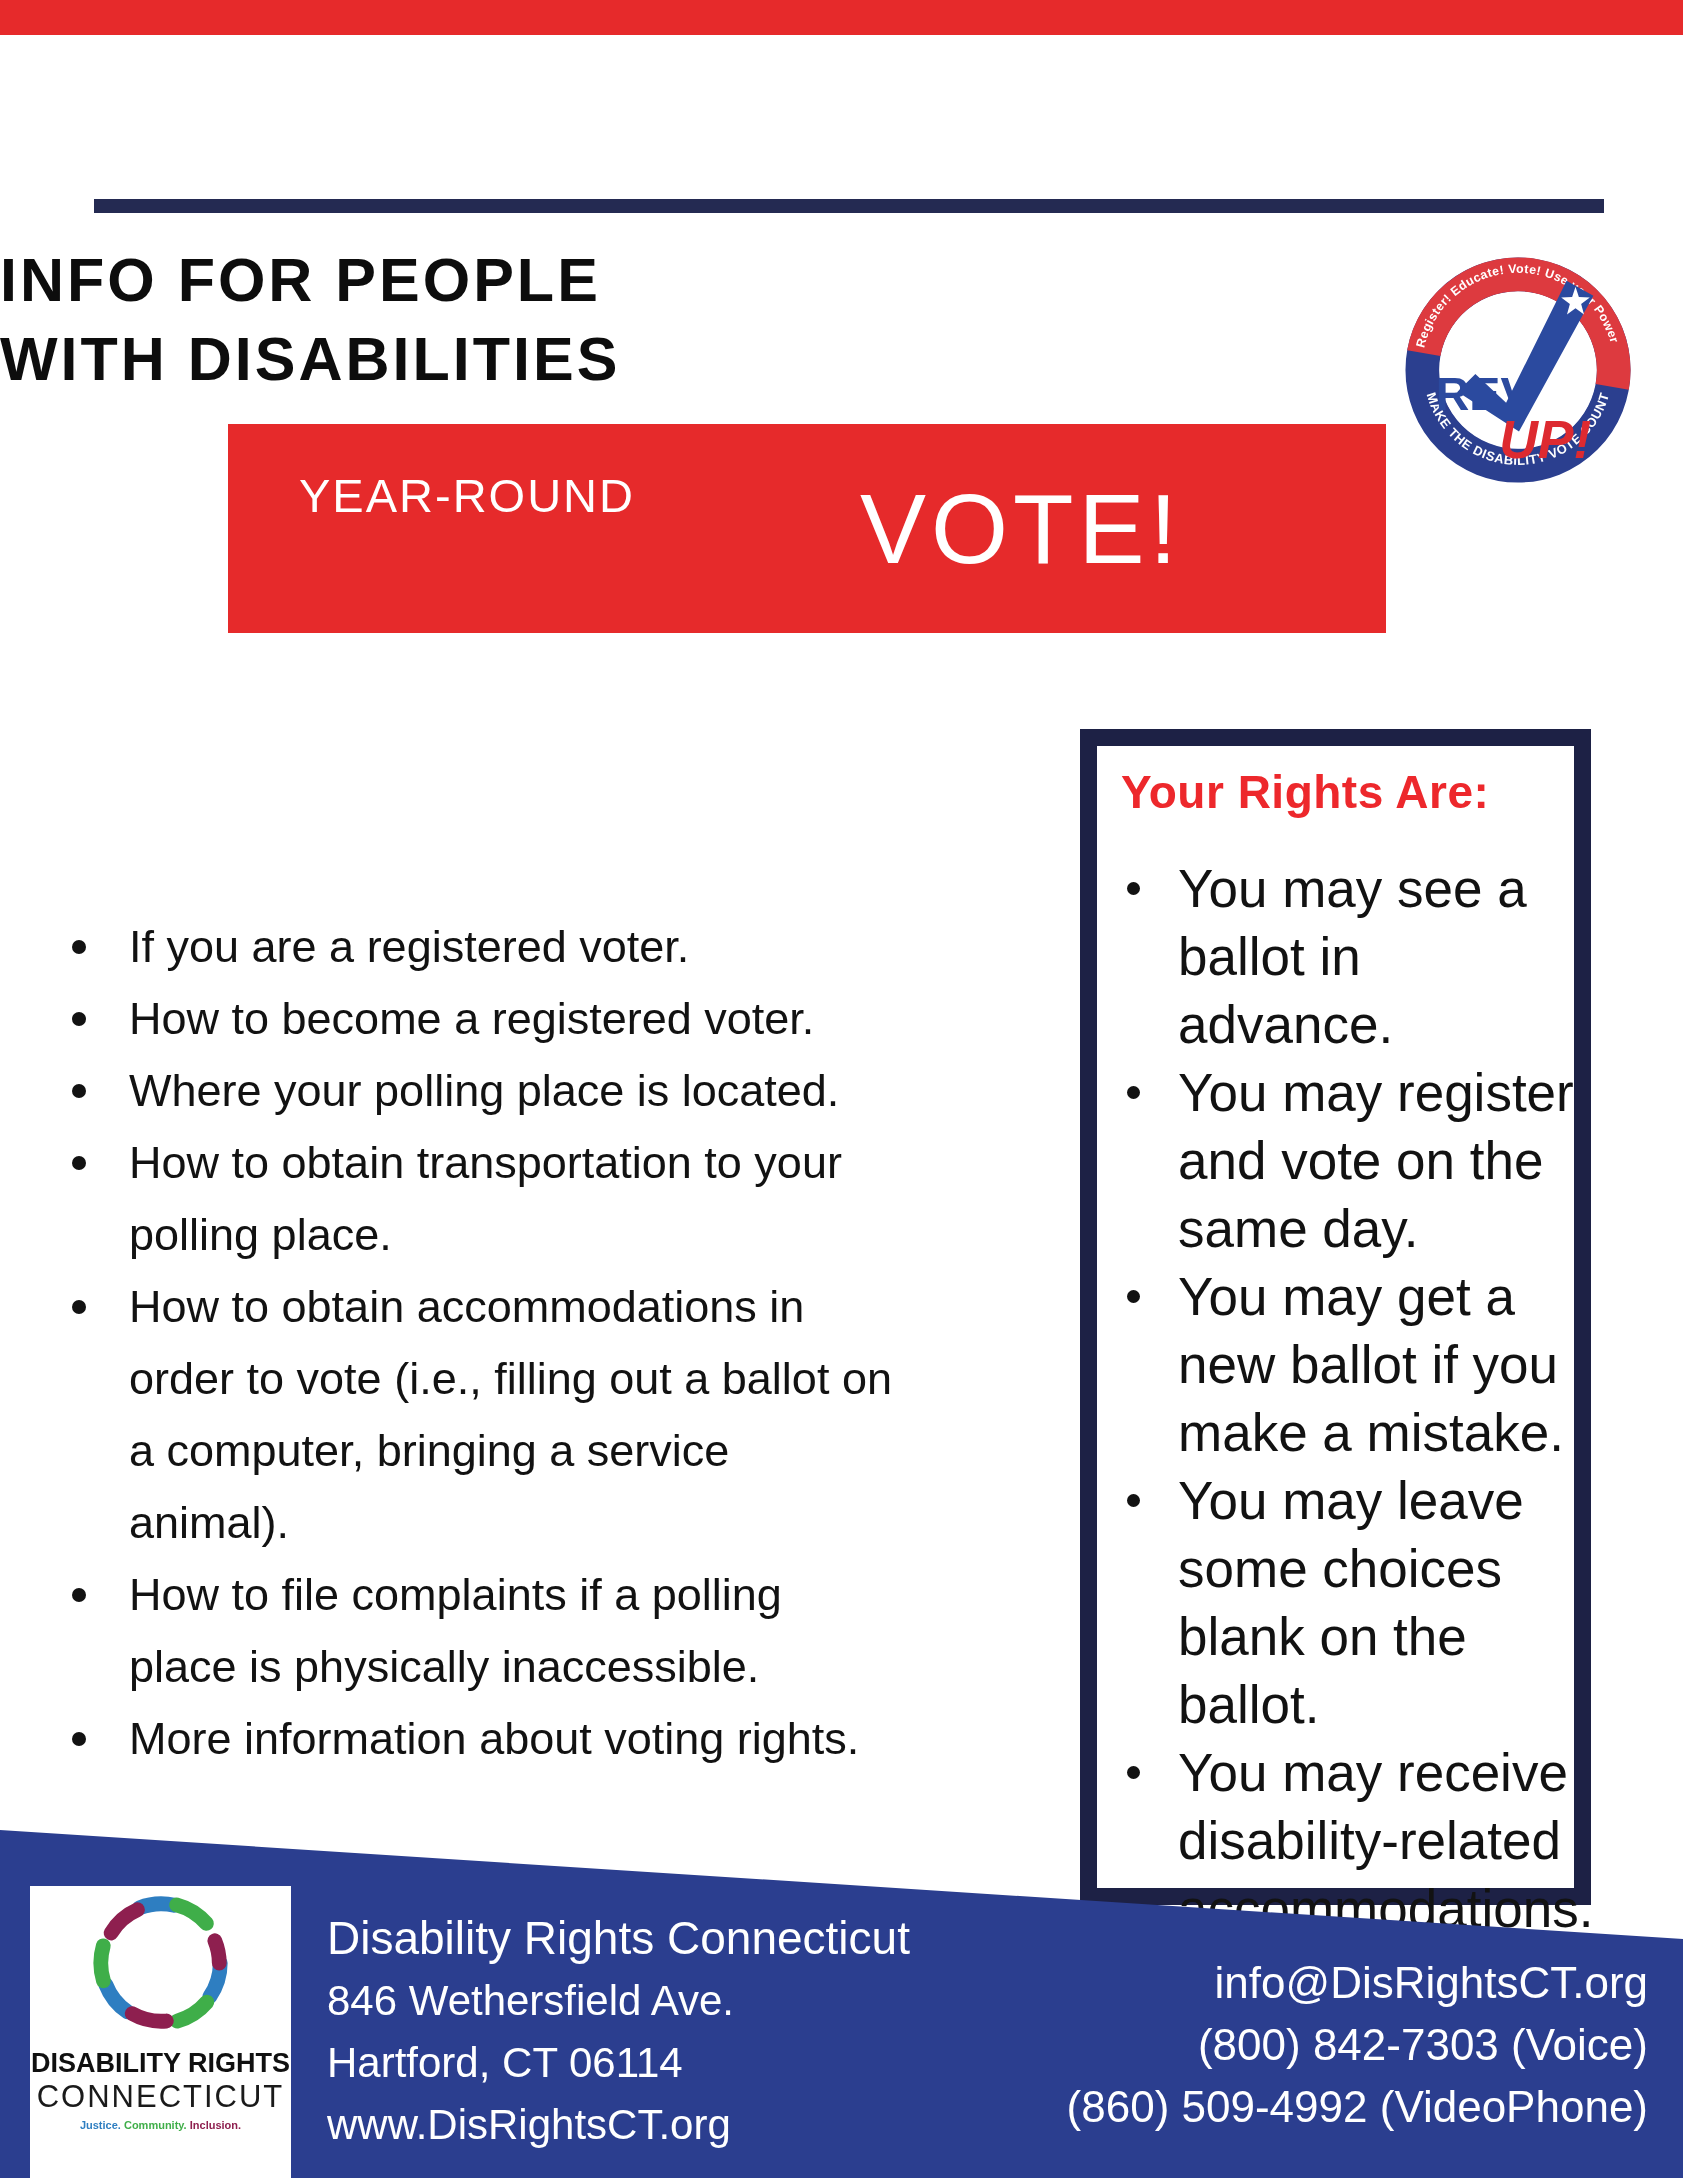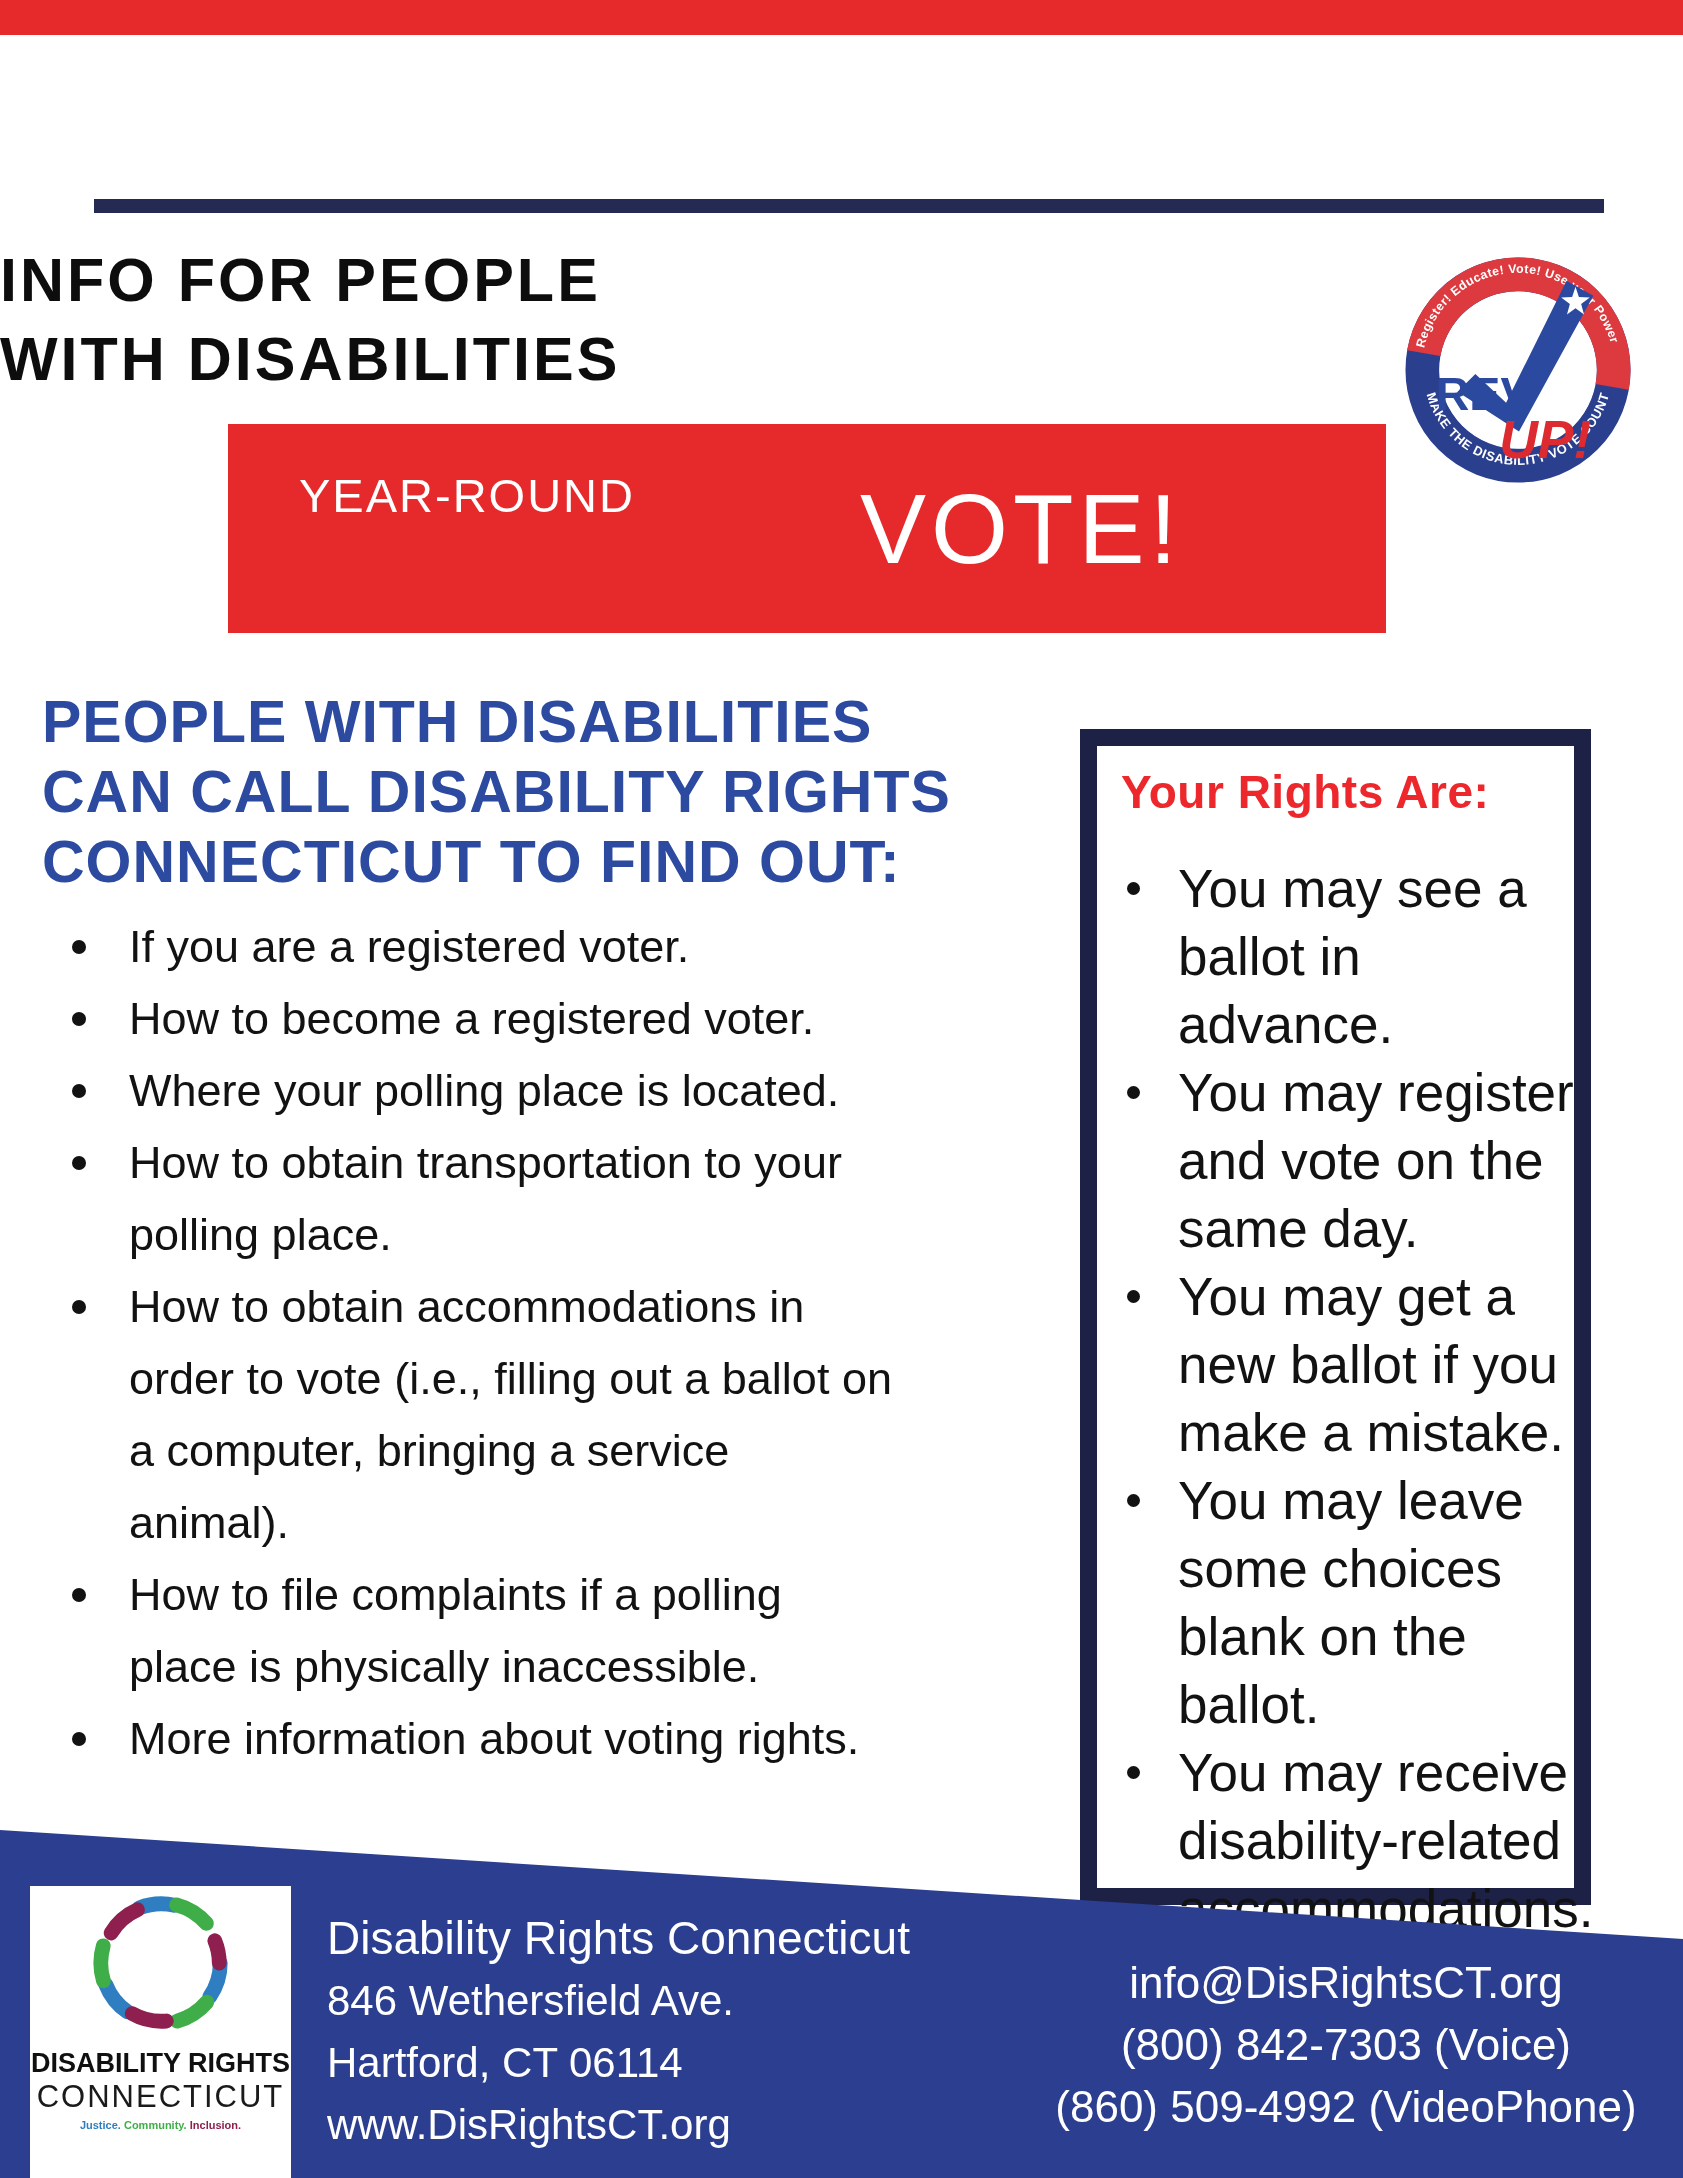--- a/index.html
+++ b/index.html
@@ -32,21 +32,21 @@
   .rights-title{margin:20px 0 0 24px;font-size:46px;line-height:53px;font-weight:bold;color:#ed282c;letter-spacing:0.5px;}
   .rights-list{margin:36px 0 0 18px;padding:0;list-style:none;}
   .rights-list li{position:relative;padding-left:63px;font-size:53px;line-height:68px;color:#121212;white-space:pre-line;}
   .rights-list li::before{content:"";position:absolute;left:12px;top:27px;width:13px;height:13px;border-radius:50%;background:#121212;}
   
   .footer{position:absolute;left:0;top:1802px;width:1683px;height:376px;background:#2b3e8f;
     clip-path:polygon(0 28px,1683px 137px,1683px 376px,0 376px);}
   .footer-left{position:absolute;left:327px;top:1907px;color:#fff;}
   .footer-org{font-size:46px;line-height:63px;}
   .footer-addr{font-size:42px;line-height:62px;}
-  .footer-right{position:absolute;left:1044px;top:1952px;width:604px;text-align:center;color:#fff;font-size:44px;line-height:62px;}
+  .footer-right{position:absolute;left:1044px;top:1952px;width:604px;text-align:right;color:#fff;font-size:44px;line-height:62px;}
   .logo-box{position:absolute;left:30px;top:1886px;width:261px;height:313px;background:#fff;text-align:center;}
   .drc1{margin-top:2px;font-size:27px;font-weight:bold;color:#101010;letter-spacing:0;}
   .drc2{font-size:31px;color:#1a1a1a;letter-spacing:2px;}
   .drc3{margin-top:4px;font-size:11px;font-weight:bold;}
   .tag-justice{color:#2e7ec1;} .tag-community{color:#3fae49;} .tag-inclusion{color:#8e1f4f;}
 </style>
 </head>
 <body>
 
 <div class="page">
@@ -81,23 +81,20 @@
     <text x="98" y="206" font-family="Liberation Sans, sans-serif" font-size="54" font-weight="bold" font-style="italic" fill="#dd2a30">UP!</text>
   </svg>
 
   <div class="banner">
     <div class="banner-left">
       <div>YEAR-ROUND</div>
     </div>
     <div class="banner-vote">VOTE!</div>
   </div>
 
-  <div class="main-heading">PEOPLE WITH DISABILITIES
-CAN CALL DISABILITY RIGHTS
-CONNECTICUT TO FIND OUT:</div>
   <ul class="main-bullets">
     <li>If you are a registered voter.</li>
     <li>How to become a registered voter.</li>
     <li>Where your polling place is located.</li>
     <li>How to obtain transportation to your
 polling place.</li>
     <li>How to obtain accommodations in
 order to vote (i.e., filling out a ballot on
 a computer, bringing a service
 animal).</li>

